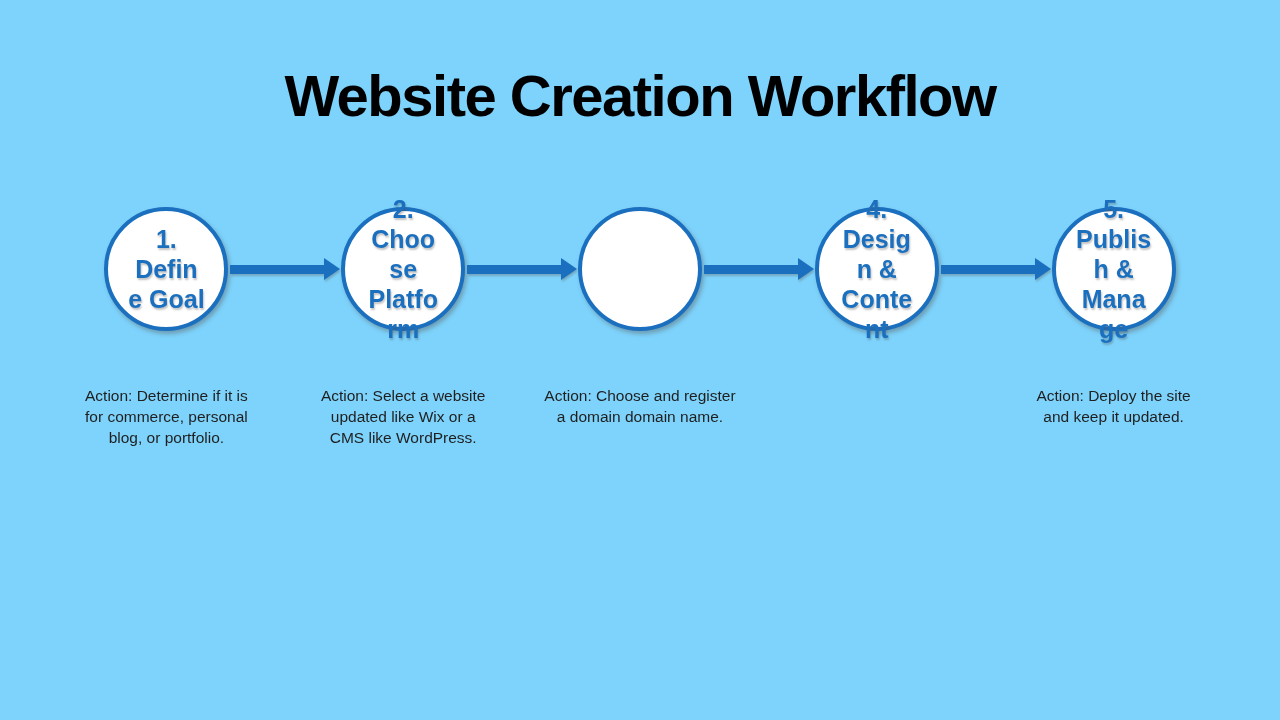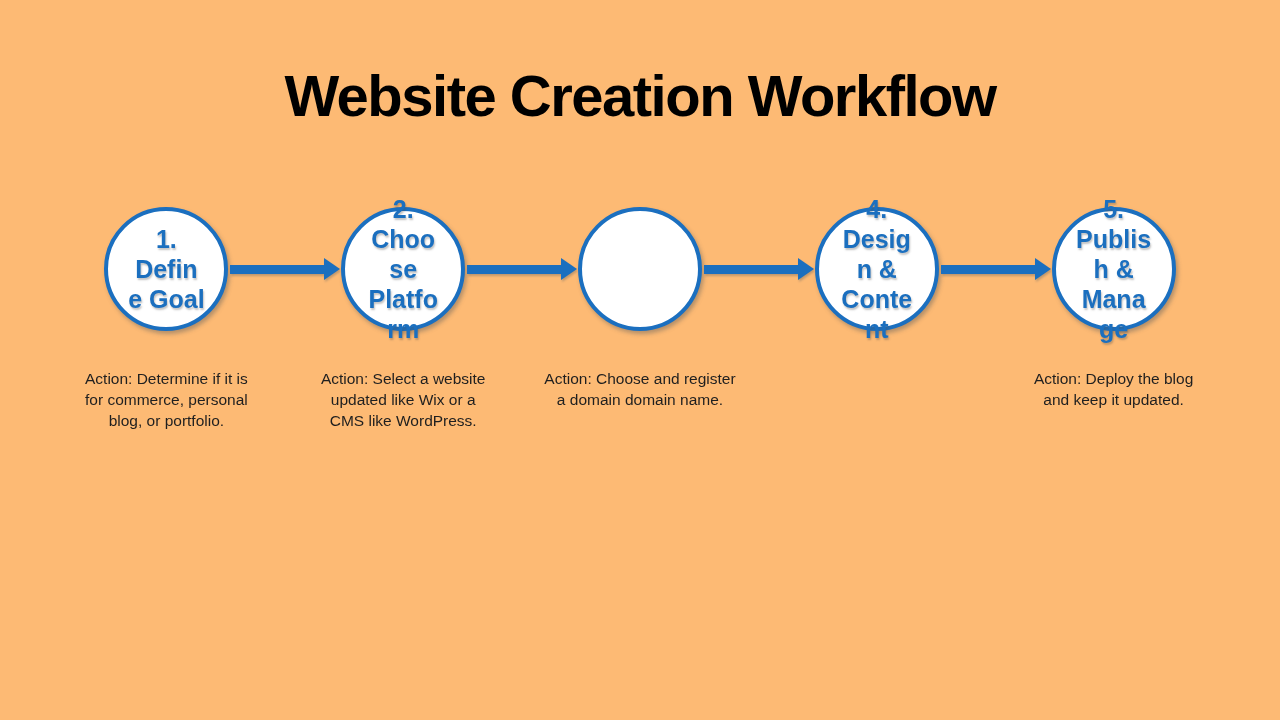--- a/index.html
+++ b/index.html
@@ -6,21 +6,21 @@
   html, body {
     width: 1280px; height: 720px;
     background: #ffffff;
     font-family: "Liberation Sans", sans-serif;
     overflow: hidden;
     position: relative;
   }
   .slide {
     position: absolute;
     inset: 0;
-    background: #fdba74;
+    background: #7dd3fc;
   }
   .slide-title {
     position: absolute;
     top: 62px;
     left: 0;
     width: 100%;
     text-align: center;
     font-size: 58px;
     font-weight: bold;
     letter-spacing: -1.5px;
@@ -82,21 +82,21 @@
     right: 0;
     top: 1px;
     width: 0;
     height: 0;
     border-top: 11px solid transparent;
     border-bottom: 11px solid transparent;
     border-left: 16px solid var(--accent, #1b6fbf);
   }
   .action {
     position: absolute;
-    top: 161px;
+    top: 178px;
     left: 50%;
     transform: translateX(-50%);
     width: 200px;
     text-align: center;
     font-size: 15.5px;
     line-height: 21px;
     color: #1f1f1f;
     text-wrap: balance;
   }
 </style>
@@ -141,16 +141,16 @@
     <div class="arrow">
       <span class="shaft"></span>
       <span class="head"></span>
     </div>
   </div>
 
   <div class="step">
     <div class="circle"></div>
     <div class="circle-label">5.<br>Publis<br>h &amp;<br>Mana<br>ge</div>
 
-    <div class="action">Action: Deploy the blog and keep it updated.</div>
+    <div class="action">Action: Deploy the site and keep it updated.</div>
   </div>
 </div>
 </div>
 
 </body></html>

